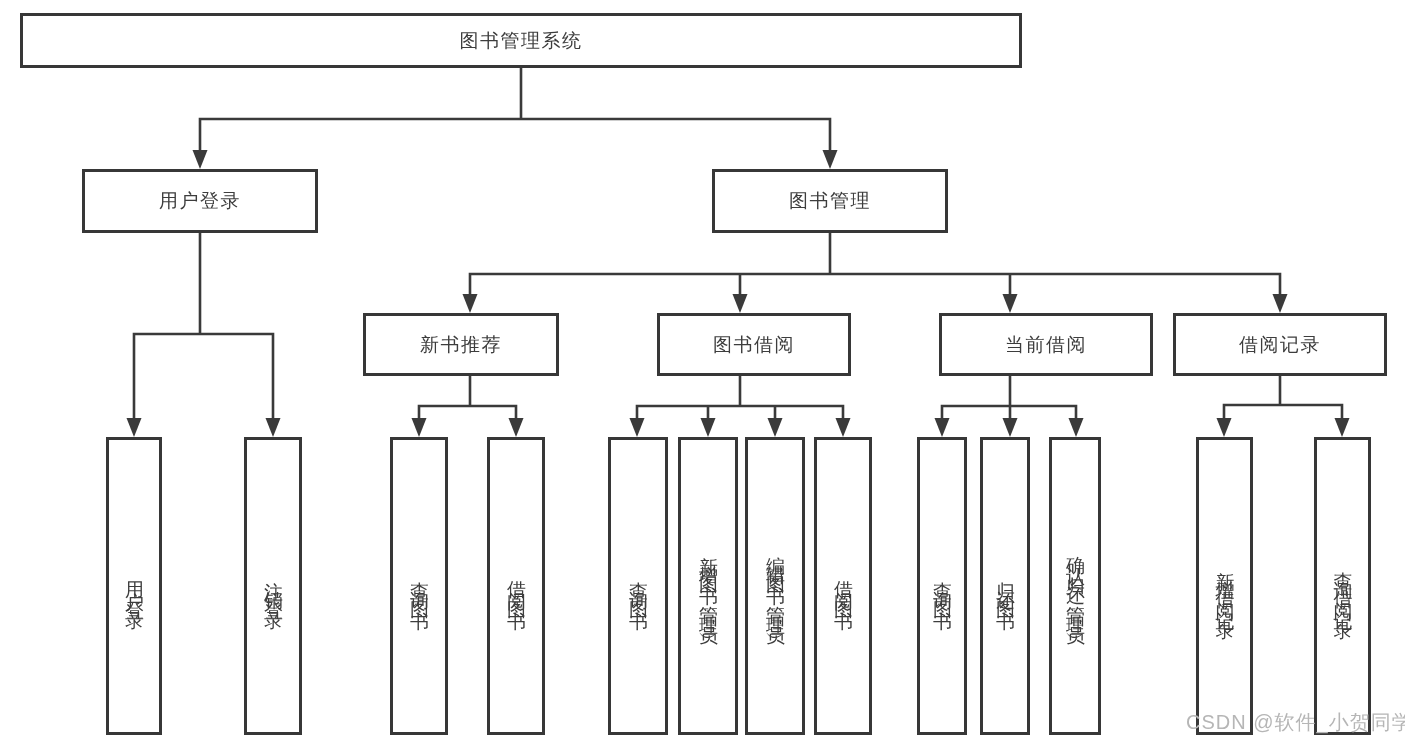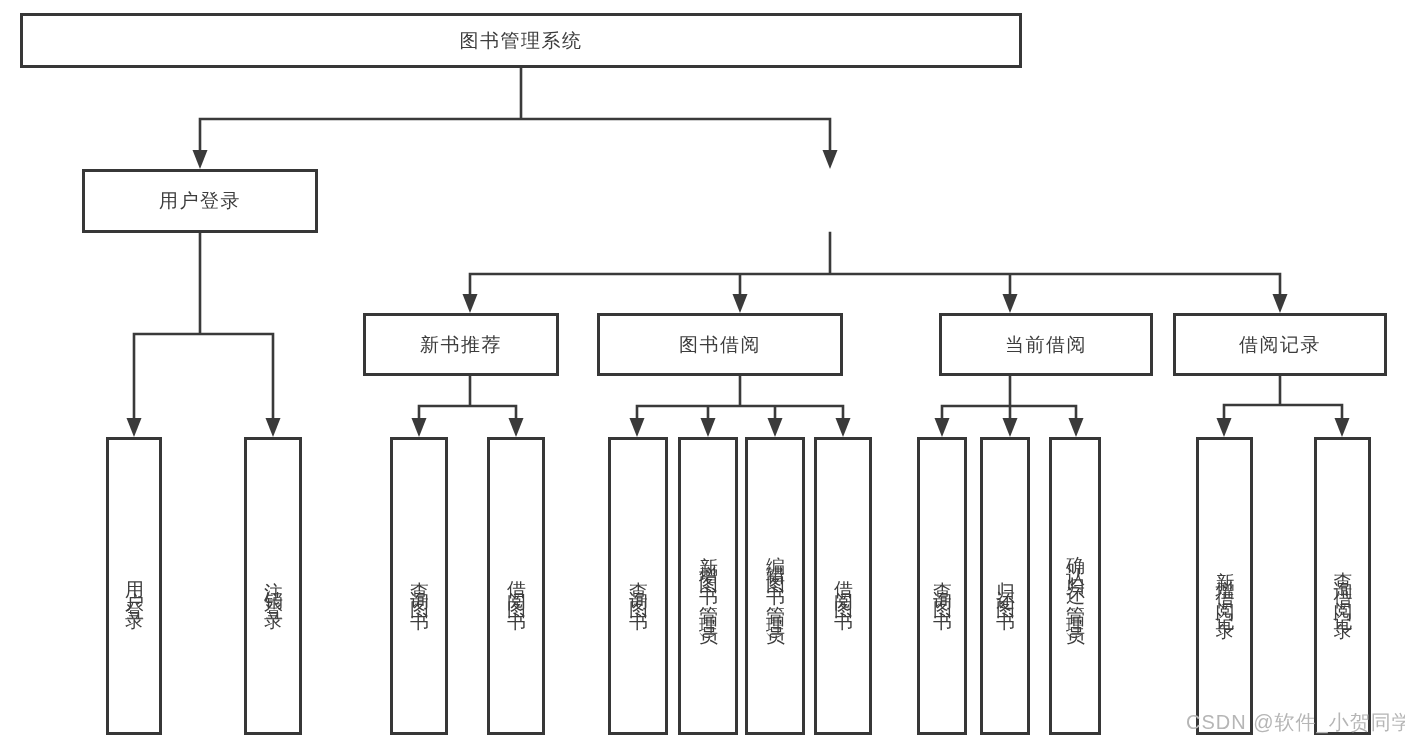--- a/index.html
+++ b/index.html
@@ -85,25 +85,28 @@
     </g>
   </svg>
 
   <div class="node hbox" style="left:20px;top:13px;width:1002px;height:55px">
     <span class="lbl">图书管理系统</span>
   </div>
 
   <div class="node hbox" style="left:82px;top:169px;width:236px;height:64px">
     <span class="lbl">用户登录</span>
   </div>
+  <div class="node hbox" style="left:712px;top:169px;width:236px;height:64px">
+    <span class="lbl">图书管理</span>
+  </div>
 
   <div class="node hbox" style="left:363px;top:313px;width:196px;height:63px">
     <span class="lbl">新书推荐</span>
   </div>
-  <div class="node hbox" style="left:597px;top:313px;width:246px;height:63px">
+  <div class="node hbox" style="left:657px;top:313px;width:194px;height:63px">
     <span class="lbl">图书借阅</span>
   </div>
   <div class="node hbox" style="left:939px;top:313px;width:214px;height:63px">
     <span class="lbl">当前借阅</span>
   </div>
   <div class="node hbox" style="left:1173px;top:313px;width:214px;height:63px">
     <span class="lbl">借阅记录</span>
   </div>
 
   <div class="node vbox" style="left:106px;top:437px;width:56px;height:298px">

